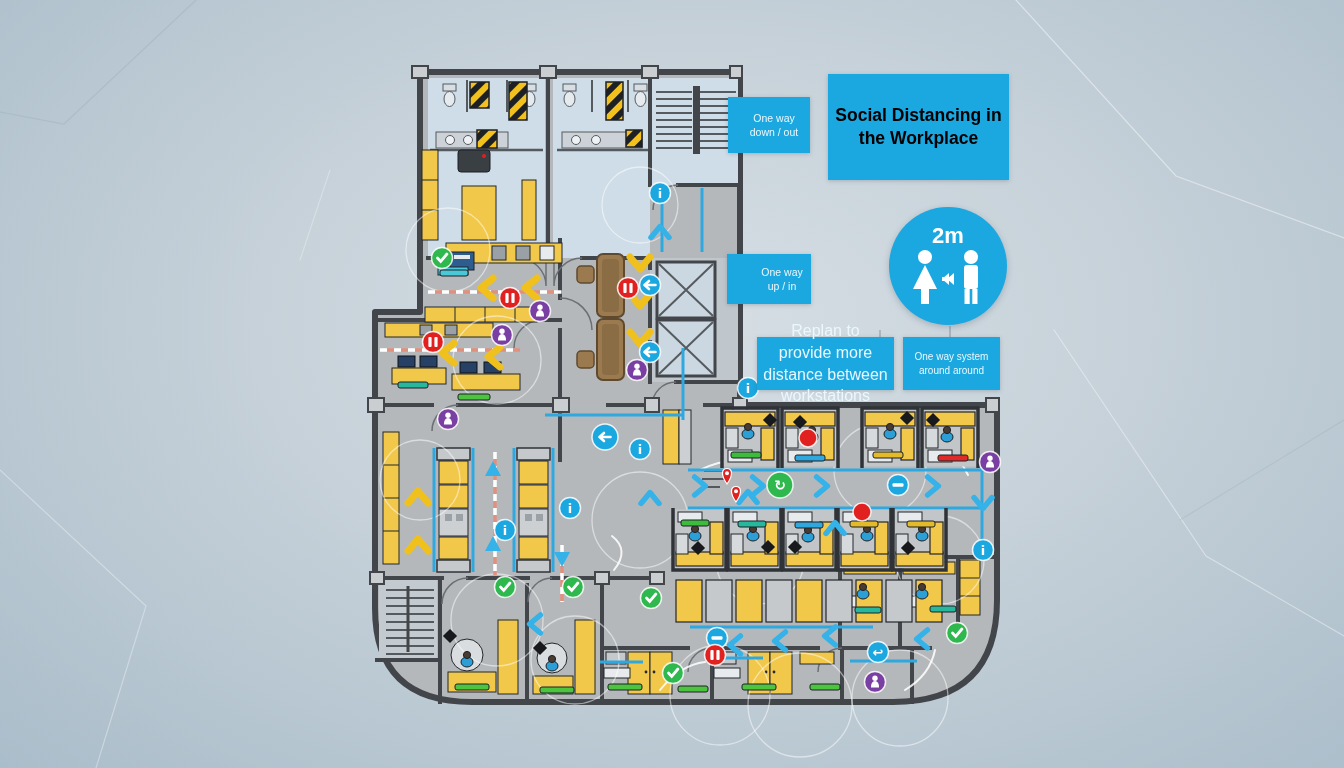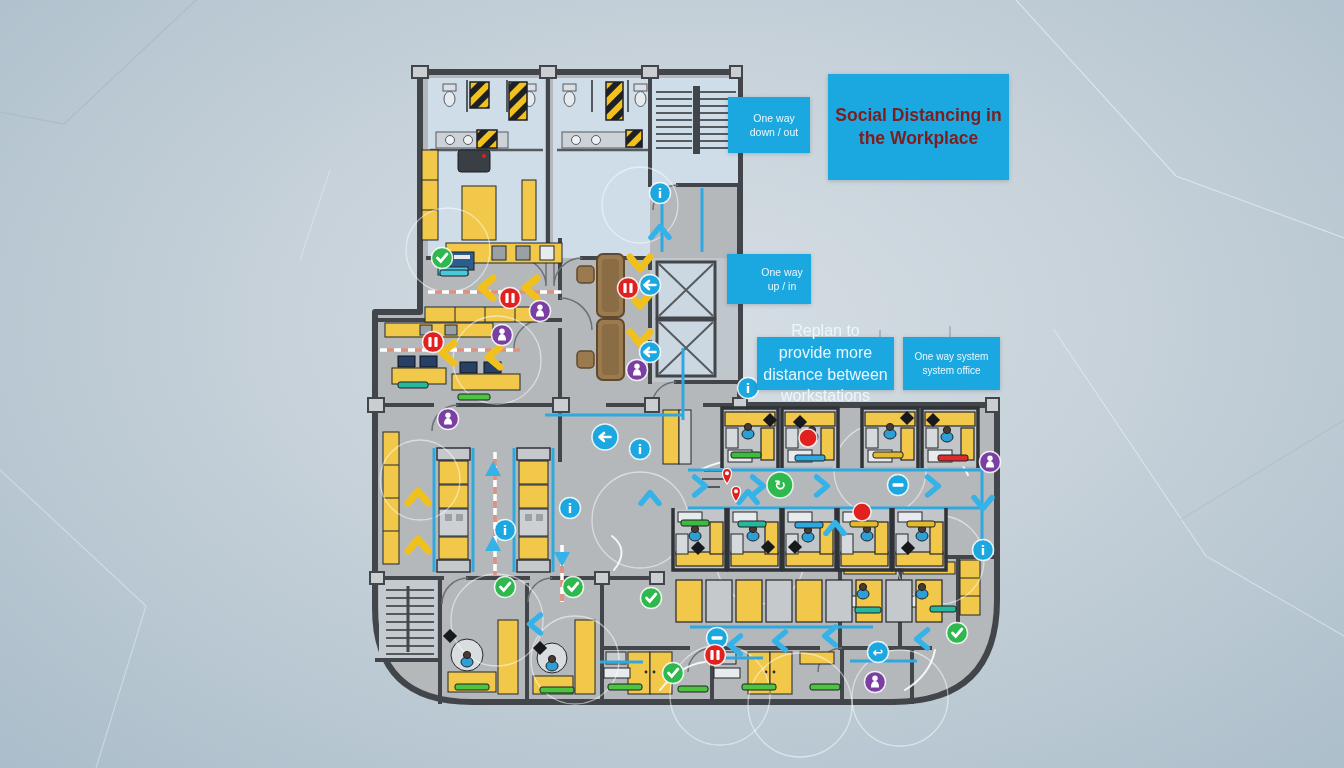--- a/index.html
+++ b/index.html
@@ -9,21 +9,21 @@
     background:radial-gradient(ellipse at 52% 42%, #d6dee4 0%, #c6d1d9 45%, #aabdca 100%);
   }
   #stage{position:relative;width:1344px;height:768px;}
   #plan-svg{position:absolute;left:0;top:0;}
   .note{
     position:absolute;background:#1ba7e0;color:#eaf7fd;
     display:flex;align-items:center;justify-content:center;text-align:center;
     font-size:10.5px;line-height:1.35;padding:4px 6px;box-sizing:border-box;
     box-shadow:0 1px 4px rgba(40,60,80,.25);
   }
-  .note.title{font-size:17.5px;font-weight:bold;color:#7f1d1d;line-height:1.3;}
+  .note.title{font-size:17.5px;font-weight:bold;color:#000000;line-height:1.3;}
   #badge{
     position:absolute;left:889px;top:207px;width:118px;height:118px;border-radius:50%;
     background:#1ba7e0;box-shadow:0 2px 6px rgba(40,60,80,.25);
   }
 </style>
 </head>
 <body>
 
 <div id="stage">
 
@@ -656,16 +656,36 @@
   <div class="note title" style="left:828px;top:74px;width:181px;height:106px;">
     <span>Social Distancing in the Workplace</span>
   </div>
   <div class="note" style="left:727px;top:254px;width:84px;height:50px;padding-left:32px;">
     <span>One way up / in</span>
   </div>
   <div class="note" style="left:757px;top:337px;width:137px;height:53px;font-size:16px;align-items:center;">
     <span>Replan to provide more distance between workstations</span>
   </div>
   <div class="note" style="left:903px;top:337px;width:97px;height:53px;font-size:10px;">
-    <span>One way system system office</span>
+    <span>One way system around around</span>
   </div>
 
+  <div id="badge">
+    <svg width="118" height="118" viewBox="0 0 118 118">
+      <text x="59" y="36" text-anchor="middle" fill="#ffffff" font-size="22" font-weight="bold" font-family="Liberation Sans, sans-serif">2m</text>
+      <g fill="#ffffff">
+        <circle cx="36" cy="50" r="7"></circle>
+        <path d="M36,58 L24,82 H32 V97 H40 V82 H48 Z"></path>
+      </g>
+      <g fill="#ffffff">
+        <circle cx="82" cy="50" r="7"></circle>
+        <rect x="75" y="58" width="14" height="24" rx="3"></rect>
+        <rect x="75.5" y="82" width="5.2" height="15"></rect>
+          <rect x="83.3" y="82" width="5.2" height="15"></rect>
+      </g>
+      <g stroke="#ffffff" stroke-width="4" fill="#ffffff">
+        <line x1="53" y1="72" x2="65" y2="72"></line>
+        <path d="M53,72 l7,-6 v12 z" stroke="none"></path>
+        <path d="M65,72 l-7,-6 v12 z" stroke="none" transform="rotate(180 61.5 72)"></path>
+      </g>
+    </svg>
+  </div>
 </div>
 
 </body></html>

